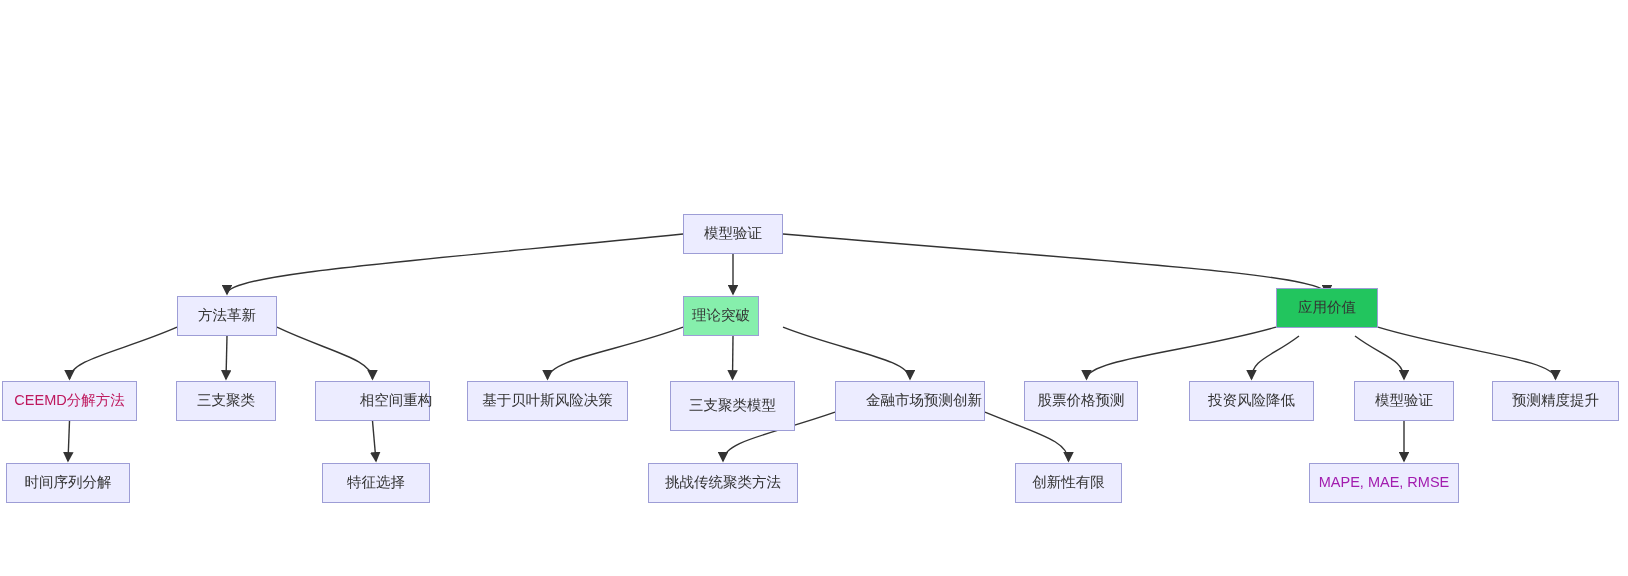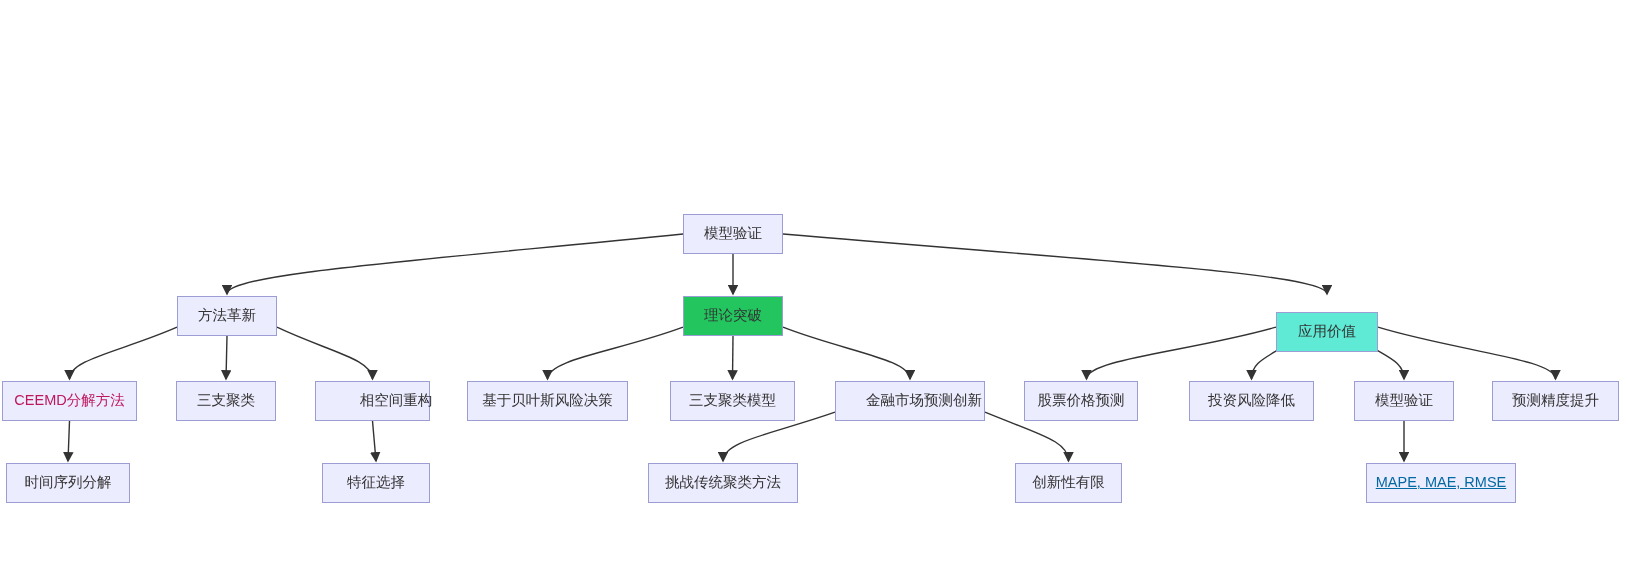--- a/index.html
+++ b/index.html
@@ -76,39 +76,39 @@
         <path class="edge" d="M1404,421 L1404,461" stroke="#333333" marker-end="url(#arrowhead)"></path>
       </g>
   </svg>
   <div id="node-layer">
       <div class="node" style="left: 683px; top: 214px; width: 100px; height: 40px; background: rgb(236, 236, 255); border-color: rgb(157, 157, 214); color: rgb(51, 51, 51);">
         <span>模型验证</span>
       </div>
       <div class="node" style="left: 177px; top: 296px; width: 100px; height: 40px; background: rgb(236, 236, 255); border-color: rgb(157, 157, 214); color: rgb(51, 51, 51);">
         <span>方法革新</span>
       </div>
-      <div class="node" style="left: 683px; top: 296px; width: 100px; height: 40px; background: #22c55e; border-color: rgb(157, 157, 214); color: rgb(51, 51, 51);">
+      <div class="node" style="left: 683px; top: 296px; width: 76px; height: 40px; background: #86efac; border-color: rgb(157, 157, 214); color: rgb(51, 51, 51);">
         <span>理论突破</span>
       </div>
-      <div class="node" style="left: 1276px; top: 312px; width: 102px; height: 40px; background: #5eead4; border-color: rgb(157, 157, 214); color: rgb(51, 51, 51);">
+      <div class="node" style="left: 1276px; top: 288px; width: 102px; height: 40px; background: #22c55e; border-color: rgb(157, 157, 214); color: rgb(51, 51, 51);">
         <span>应用价值</span>
       </div>
       <div class="node" style="left: 2px; top: 381px; width: 135px; height: 40px; background: rgb(236, 236, 255); border-color: rgb(157, 157, 214); color: #be185d;">
         <span>CEEMD分解方法</span>
       </div>
       <div class="node" style="left: 176px; top: 381px; width: 100px; height: 40px; background: rgb(236, 236, 255); border-color: rgb(157, 157, 214); color: rgb(51, 51, 51);">
         <span>三支聚类</span>
       </div>
       <div class="node" style="left: 315px; top: 381px; width: 115px; height: 40px; background: rgb(236, 236, 255); border-color: rgb(157, 157, 214); color: rgb(51, 51, 51); padding-left: 47px;">
         <span>相空间重构</span>
       </div>
       <div class="node" style="left: 467px; top: 381px; width: 161px; height: 40px; background: rgb(236, 236, 255); border-color: rgb(157, 157, 214); color: rgb(51, 51, 51);">
         <span>基于贝叶斯风险决策</span>
       </div>
-      <div class="node" style="left: 670px; top: 381px; width: 125px; height: 40px; background: rgb(236, 236, 255); border-color: rgb(157, 157, 214); color: rgb(51, 51, 51);">
+      <div class="node" style="left: 670px; top: 381px; width: 125px; height: 50px; background: rgb(236, 236, 255); border-color: rgb(157, 157, 214); color: rgb(51, 51, 51);">
         <span>三支聚类模型</span>
       </div>
       <div class="node" style="left: 835px; top: 381px; width: 150px; height: 40px; background: rgb(236, 236, 255); border-color: rgb(157, 157, 214); color: rgb(51, 51, 51); padding-left: 28px;">
         <span>金融市场预测创新</span>
       </div>
       <div class="node" style="left: 1024px; top: 381px; width: 114px; height: 40px; background: rgb(236, 236, 255); border-color: rgb(157, 157, 214); color: rgb(51, 51, 51);">
         <span>股票价格预测</span>
       </div>
       <div class="node" style="left: 1189px; top: 381px; width: 125px; height: 40px; background: rgb(236, 236, 255); border-color: rgb(157, 157, 214); color: rgb(51, 51, 51);">
         <span>投资风险降低</span>
@@ -124,17 +124,17 @@
       </div>
       <div class="node" style="left: 322px; top: 463px; width: 108px; height: 40px; background: rgb(236, 236, 255); border-color: rgb(157, 157, 214); color: rgb(51, 51, 51);">
         <span>特征选择</span>
       </div>
       <div class="node" style="left: 648px; top: 463px; width: 150px; height: 40px; background: rgb(236, 236, 255); border-color: rgb(157, 157, 214); color: rgb(51, 51, 51);">
         <span>挑战传统聚类方法</span>
       </div>
       <div class="node" style="left: 1015px; top: 463px; width: 107px; height: 40px; background: rgb(236, 236, 255); border-color: rgb(157, 157, 214); color: rgb(51, 51, 51);">
         <span>创新性有限</span>
       </div>
-      <div class="node" style="left: 1366px; top: 463px; width: 150px; height: 40px; background: rgb(236, 236, 255); border-color: rgb(157, 157, 214); color: #0369a1; text-decoration: underline;">
+      <div class="node" style="left: 1309px; top: 463px; width: 150px; height: 40px; background: rgb(236, 236, 255); border-color: rgb(157, 157, 214); color: #a21caf;">
         <span>MAPE, MAE, RMSE</span>
       </div>
     </div>
 </div>
 
 </body></html>

